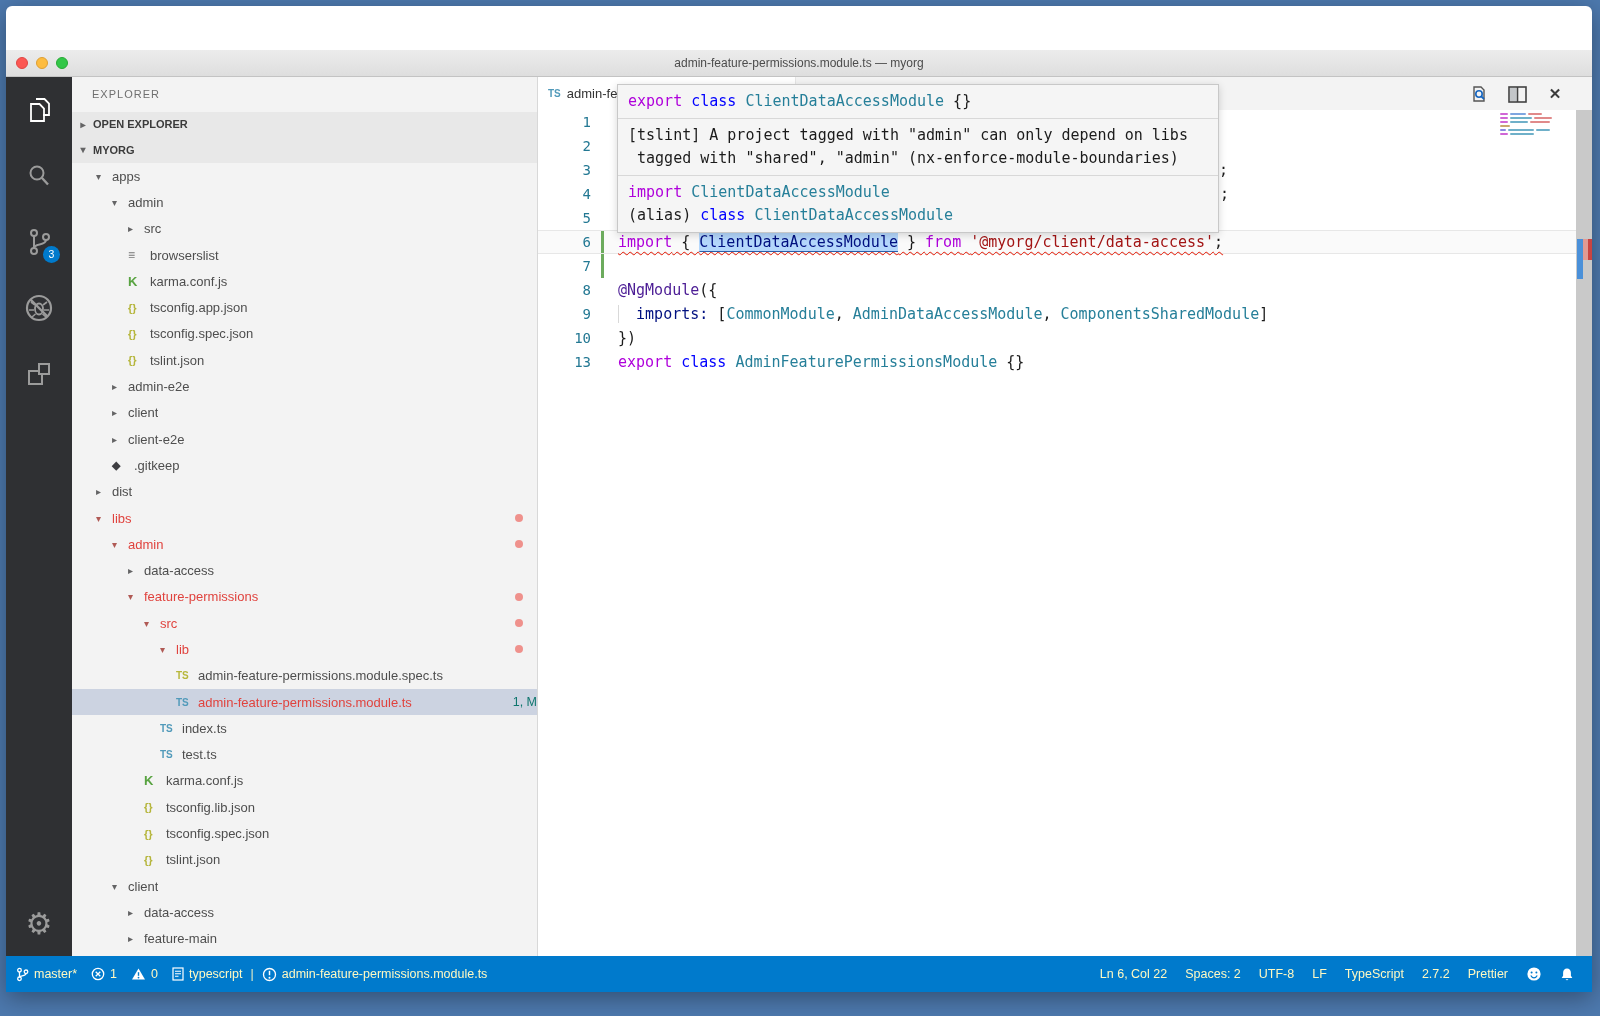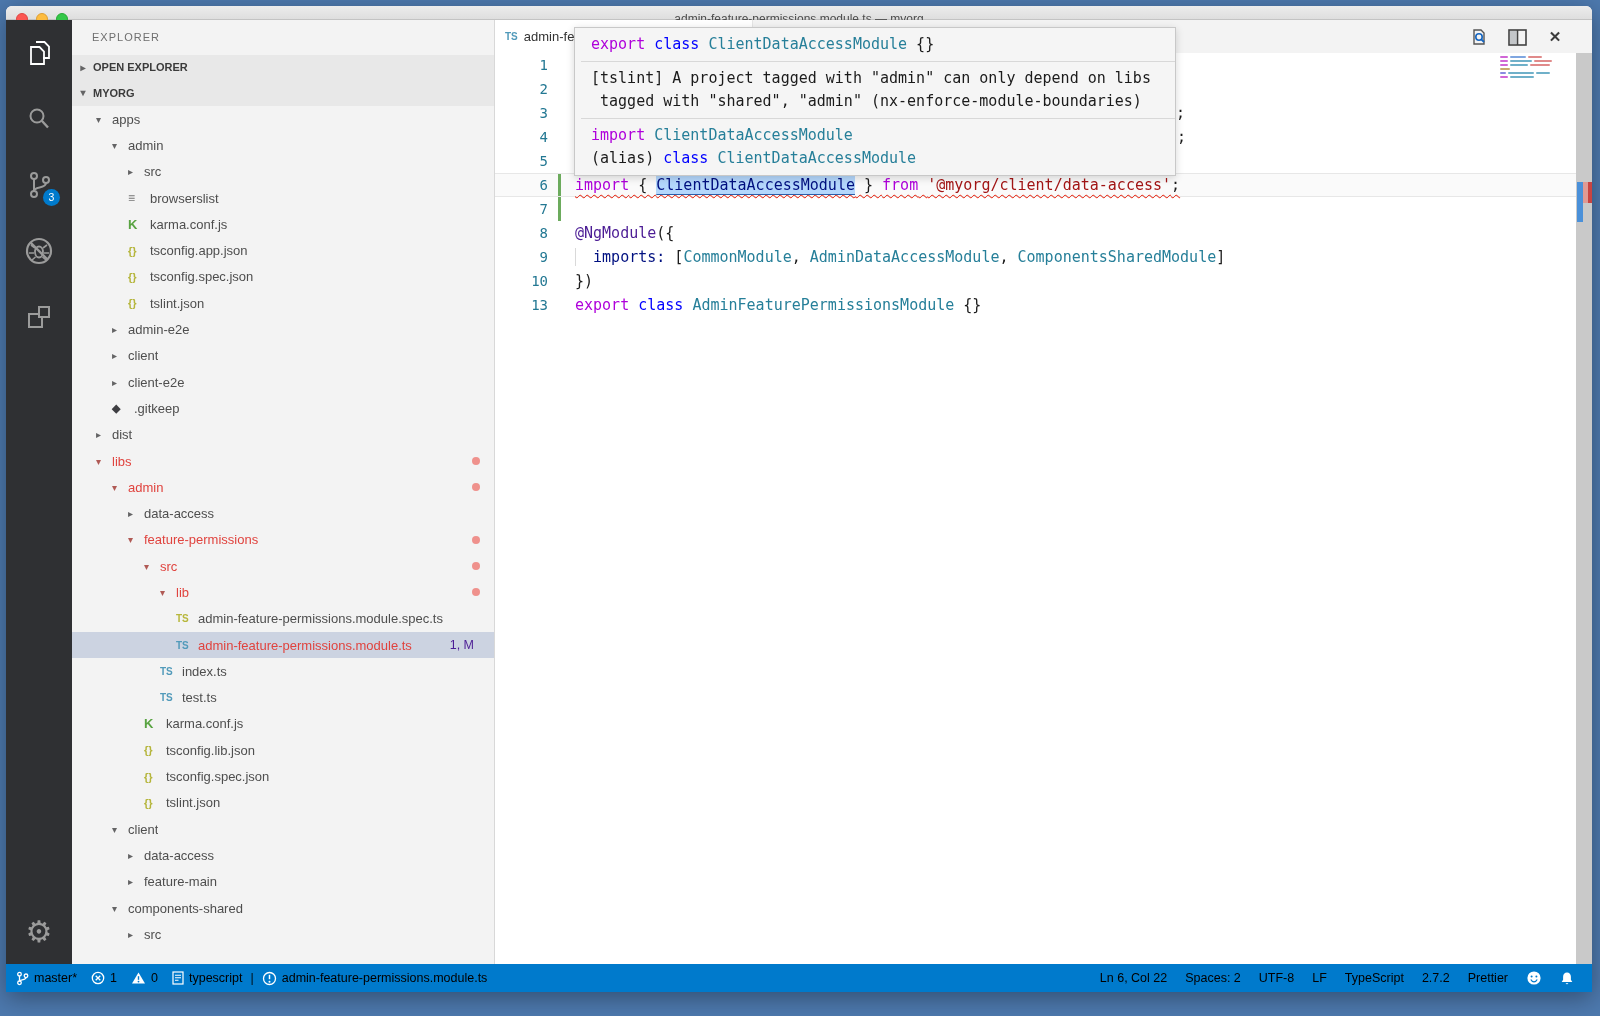--- a/index.html
+++ b/index.html
@@ -4,43 +4,43 @@
 <style>
   * { margin:0; padding:0; box-sizing:border-box; }
   html,body { width:1600px; height:1016px; overflow:hidden; }
   body { background:#4d79ae; font-family:"Liberation Sans", sans-serif; position:relative; }
 
   .window { position:absolute; left:6px; top:6px; width:1586px; height:986px;
             background:#ffffff; border-radius:6px 6px 0 0; overflow:hidden;
             box-shadow:0 6px 24px rgba(0,0,0,.35); display:flex; flex-direction:column; }
 
   
-  .titlebar { height:14px; background:linear-gradient(#ececec,#dedede); border-bottom:1px solid #c3c3c3;
-              position:relative; flex:0 0 auto; }
+  .titlebar { height:27px; background:linear-gradient(#ececec,#dedede); border-bottom:1px solid #c3c3c3;
+              position:relative; flex:0 0 auto;margin-top:44px; }
   .lights { position:absolute; left:10px; top:7px; display:flex; gap:8px; }
   .light { width:12px; height:12px; border-radius:50%; }
   .light.red { background:#fc5753; border:1px solid #df4744; }
   .light.yellow { background:#fdbc40; border:1px solid #de9f34; }
   .light.green { background:#33c748; border:1px solid #27aa35; }
   .win-title { text-align:center; font-size:12px; color:#4c4c4c; line-height:26px;
                white-space:nowrap; overflow:hidden; }
 
   
   .main { flex:1 1 auto; display:flex; min-height:0; }
 
   
   .activitybar { width:66px; background:#2f3033; position:relative; flex:0 0 auto; }
   .ab-item { height:66px; display:flex; align-items:center; justify-content:center; position:relative; cursor:pointer; }
   .ab-badge { position:absolute; right:12px; bottom:12px; min-width:17px; height:17px; border-radius:9px;
               background:#007acc; color:#fff; font-size:10.5px; line-height:17px; text-align:center; padding:0 3px; }
   .ab-gear { position:absolute; bottom:8px; left:0; width:66px; height:50px; display:flex; align-items:center; justify-content:center;
              color:#9b9b9b; font-size:30px; cursor:pointer; }
 
   
-  .sidebar { width:423px; background:#f3f3f3; border-right:1px solid #d8d8d8; flex:0 0 auto;
+  .sidebar { width:466px; background:#f3f3f3; border-right:1px solid #d8d8d8; flex:0 0 auto;
              display:flex; flex-direction:column; overflow:hidden; }
   .sb-title { height:35px; line-height:35px; padding-left:20px; font-size:11px; letter-spacing:1px; color:#6f6f6f; }
   .sb-section { height:25px; line-height:25px; background:#e8e8e8; font-size:11px; font-weight:bold; color:#3b3b3b;
                 padding-left:5px; display:flex; align-items:center; gap:4px; cursor:pointer; }
   .sb-section .tw { font-size:10px; color:#646465; width:12px; text-align:center; }
   .sb-section.myorg { height:26px; line-height:26px; }
 
   .file-tree { flex:1 1 auto; overflow:hidden; }
   .tree-row { height:26.3px; display:flex; align-items:center; font-size:13px; color:#4e4e4e;
               position:relative; cursor:pointer; white-space:nowrap; }
@@ -49,21 +49,21 @@
   .twistie { width:16px; font-size:10px; color:#646465; text-align:left; flex:0 0 auto; }
   .tree-row.red .twistie { color:#b05a55; }
   .ficon { width:22px; flex:0 0 auto; font-weight:bold; font-size:10px; letter-spacing:0; }
   .ficon.ts-blue { color:#519aba; }
   .ficon.ts-yellow { color:#b7b73b; }
   .ficon.json { color:#b5b53b; font-size:11px; }
   .ficon.karma { color:#58a341; font-size:13px; }
   .ficon.list { color:#777; font-size:12px; }
   .ficon.git { color:#3e3e42; font-size:11px; }
   .tlabel { flex:0 1 auto; overflow:hidden; text-overflow:ellipsis; }
-  .tbadge { margin-left:auto; margin-right:20px; color:#4c1d95; font-size:12.5px;text-align:center; }
+  .tbadge { margin-left:auto; margin-right:0; color:#0f766e; font-size:12.5px;text-align:center; }
   .tdot { position:absolute; right:14px; top:9px; width:8px; height:8px; border-radius:50%; background:#ef918c; }
 
   
   .editor { flex:1 1 auto; background:#fff; position:relative; overflow:hidden; }
   .tabbar { height:33px; display:flex; background:#f3f3f3; }
   .tab { display:flex; align-items:center; gap:6px; padding:0 14px 0 10px; background:#ffffff; font-size:13px; color:#333;
          border-right:1px solid #e5e5e5; cursor:pointer; }
   .tab .ts { color:#519aba; font-weight:bold; font-size:10px; }
   .editor-actions { position:absolute; right:26px; top:6px; display:flex; gap:16px; align-items:center; z-index:5; }
   .ea { width:22px; height:22px; display:flex; align-items:center; justify-content:center; cursor:pointer; }
@@ -77,37 +77,37 @@
   .code-line .tokens { white-space:pre; }
   .code-line.current { background:#fafafa; border-top:1px solid #e7e7e7; border-bottom:1px solid #e7e7e7; }
   .tokens.squiggle { text-decoration:underline wavy #e51400 1px; text-underline-offset:4px; }
   .tk-kw { color:#af00db; } .tk-k2 { color:#0000ff; } .tk-ty { color:#267f99; }
   .tk-st { color:#a31515;text-align:center; } .tk-de { color:#4c1d95; } .tk-pr { color:#001080; } .tk-pl { color:#1b1b1b; }
   .tk-link { color:#001080; background:#b4d7fc; text-decoration:underline solid #2b5ea9 1px; }
 
   
   .tooltip { position:absolute; left:79px; top:7px; width:602px; background:#f5f5f5;
              border:1px solid #c8c8c8; box-shadow:0 2px 8px rgba(0,0,0,.16); z-index:40;
-             font-family:"DejaVu Sans Mono", monospace; font-size:15px;padding-left:6px; }
+             font-family:"DejaVu Sans Mono", monospace; font-size:15px; }
   .tip-sec { padding:5px 10px; border-bottom:1px solid #d8d8d8; }
   .tip-sec:last-child { border-bottom:none; }
   .tip-line { line-height:23px; white-space:pre; color:#1e1e1e; }
 
   
   .minimap { position:absolute; right:30px; top:36px; width:62px; z-index:4; cursor:pointer; }
   .mm-row { display:flex; gap:2px; margin-bottom:2px; }
   .mm-seg { height:2px; border-radius:1px; }
   .ruler { position:absolute; right:0; top:33px; bottom:0; width:16px; background:#c9c9c9; z-index:3; cursor:pointer; }
   .mark { position:absolute; }
   .mark.blue { left:1px; top:129px; width:6px; height:40px; background:#4a90d9; }
   .mark.pink { left:7px; top:129px; width:5px; height:21px; background:#e09a94; }
   .mark.red  { left:12px; top:129px; width:4px; height:21px; background:#c94442; }
 
   
-  .statusbar { height:28px; background:#007acc; color:#000000; display:flex; align-items:center;
+  .statusbar { height:36px; background:#007acc; color:#fef9c3; display:flex; align-items:center;
                font-size:12.5px; padding:0 10px; flex:0 0 auto; }
   .sb-left { display:flex; align-items:center; gap:14px; }
   .sb-right { margin-left:auto; display:flex; align-items:center; gap:18px; padding-right:8px; }
   .st-item { display:flex; align-items:center; gap:5px; cursor:pointer; white-space:nowrap; }
   .st-sep { opacity:.9; margin:0 -6px; }
 
   svg { display:block; }
 </style>
 </head>
 <body>

